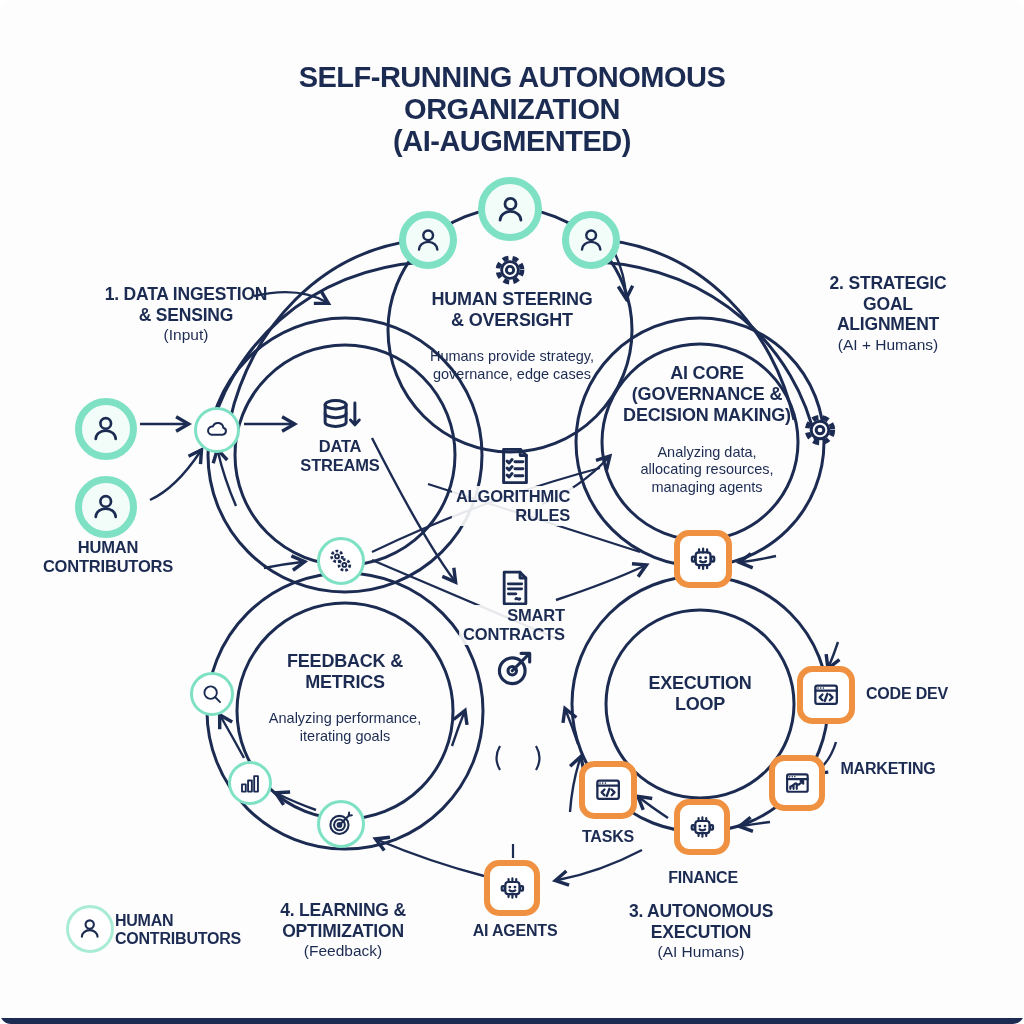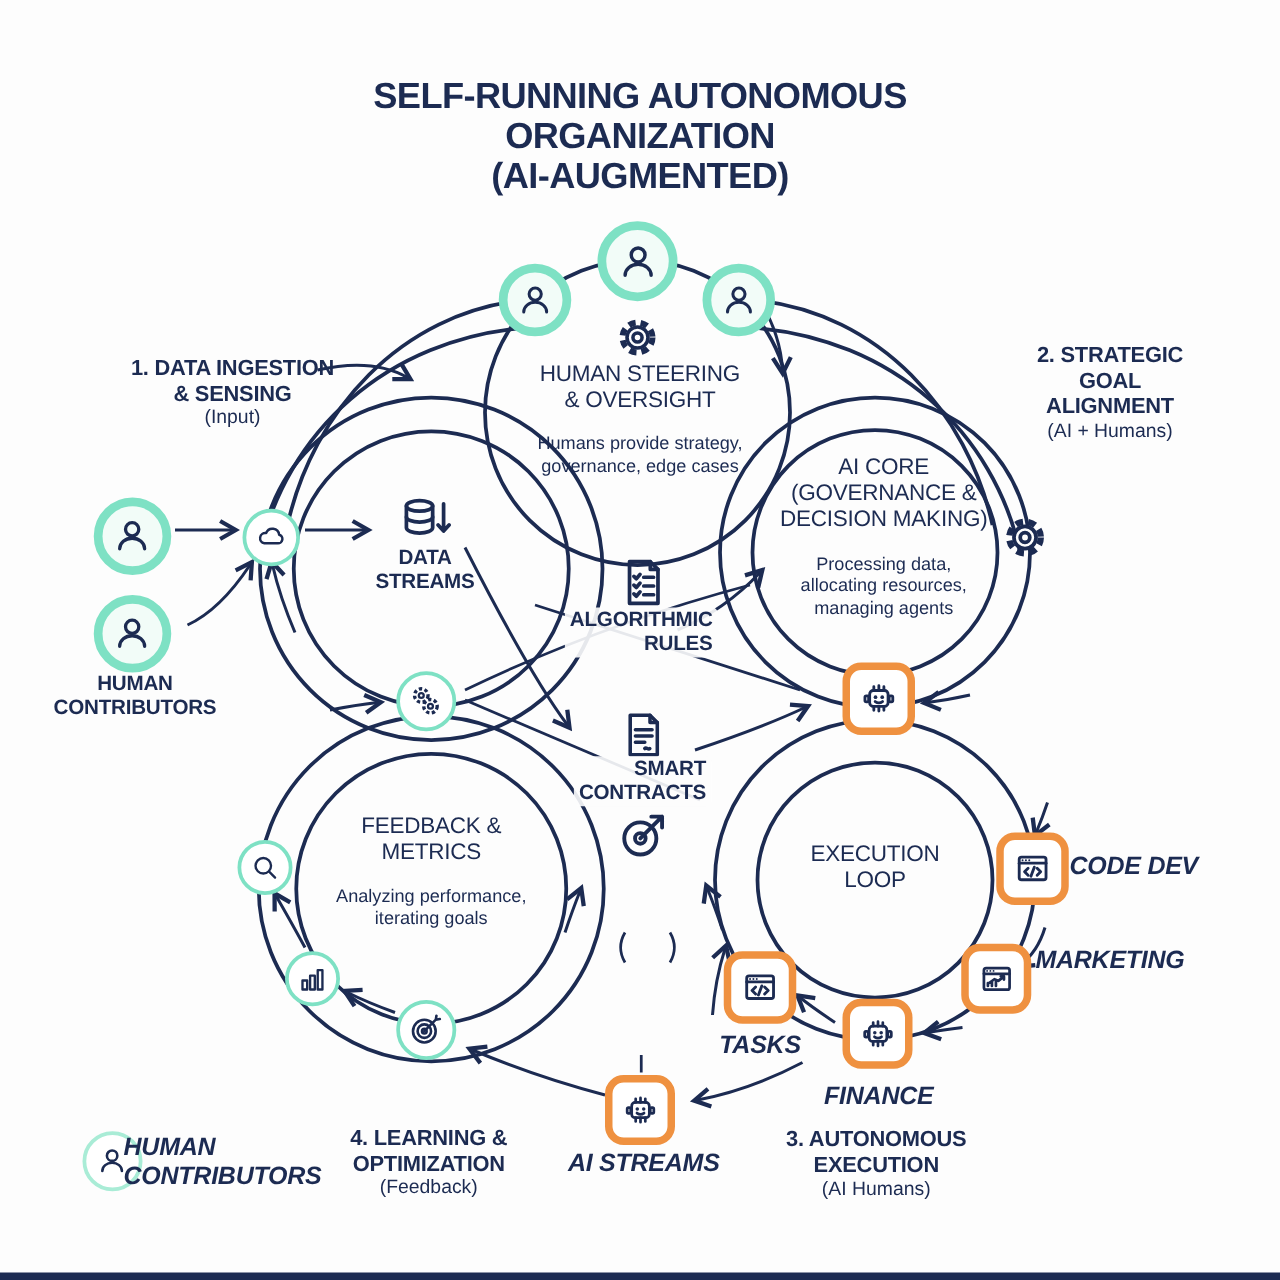--- a/index.html
+++ b/index.html
@@ -1,28 +1,28 @@
 <!DOCTYPE html>
 <html><head>
 <meta charset="utf-8">
 <style>
   html,body{margin:0;padding:0;background:#ffffff;}
   #stage{position:relative;width:1024px;height:1024px;background:#fdfdfd;overflow:hidden;
-         font-family:"Liberation Sans", sans-serif;color:#1c2b52;}
+         font-family:"Liberation Sans", sans-serif;color:#1c2b52;border-radius:11px;}
   svg.layer{position:absolute;left:0;top:0;z-index:1;}
   .abs{position:absolute;transform:translate(-50%,-50%);z-index:3;}
   .pre{white-space:pre-line;}
   .ctr{text-align:center;}
   .t-title{font-size:29px;font-weight:bold;letter-spacing:-0.5px;line-height:1.1;}
   .t-step{font-size:17.5px;font-weight:bold;letter-spacing:-0.2px;line-height:1.18;}
   .t-sub{font-size:15.5px;line-height:1.25;}
   .t-node{font-size:16.5px;font-weight:bold;letter-spacing:-0.2px;line-height:1.15;}
-  .t-big{font-size:18px;font-weight:normal;letter-spacing:-0.2px;line-height:1.18;}
+  .t-big{font-size:18px;font-weight:bold;letter-spacing:-0.2px;line-height:1.18;}
   .t-desc{font-size:14.5px;line-height:1.22;margin-top:17px;}
-  .t-tag{font-size:20px;font-weight:bold;letter-spacing:-0.2px;font-style:italic;}
+  .t-tag{font-size:16px;font-weight:bold;letter-spacing:-0.2px;}
   .halo{background:rgba(253,253,253,0.9);padding:1px 4px;border-radius:4px;text-align:right;}
   .node{position:absolute;transform:translate(-50%,-50%);display:flex;align-items:center;
         justify-content:center;background:#fff;z-index:2;box-sizing:border-box;}
   .node svg{width:70%;height:70%;}
   .mint-circle{border:3px solid #7ee1c4;border-radius:50%;}
   .avatar{border:7px solid #7ee1c4;border-radius:50%;background:#f2fcf8;}
   .avatar svg{width:78%;height:78%;}
   .legend-circle{border:3px solid #a9ecd6;border-radius:50%;}
   .orange-box{border:6px solid #ef9140;border-radius:15px;}
   .plain{background:transparent;border:none;}
@@ -308,36 +308,36 @@
 RULES</div>
   <div class="abs ctr t-node pre halo" style="left:514px;top:625px">SMART
 CONTRACTS</div>
   <div class="abs ctr t-big pre" style="left:700px;top:694px">EXECUTION
 LOOP</div>
 
   <div class="abs ctr" style="left:707px;top:430px">
     <div class="t-big pre">AI CORE
 (GOVERNANCE &amp;
 DECISION MAKING)</div>
-    <div class="t-desc pre">Processing data,
+    <div class="t-desc pre">Analyzing data,
 allocating resources,
 managing agents</div>
   </div>
   <div class="abs ctr" style="left:345px;top:698px">
     <div class="t-big pre">FEEDBACK &amp;
 METRICS</div>
     <div class="t-desc pre">Analyzing performance,
 iterating goals</div>
   </div>
 
   <div class="abs t-tag" style="left:907px;top:694px">CODE DEV</div>
   <div class="abs t-tag" style="left:888px;top:769px">MARKETING</div>
   <div class="abs ctr t-tag" style="left:608px;top:837px">TASKS</div>
   <div class="abs ctr t-tag" style="left:703px;top:878px">FINANCE</div>
-  <div class="abs ctr t-tag" style="left:515px;top:931px">AI STREAMS</div>
+  <div class="abs ctr t-tag" style="left:515px;top:931px">AI AGENTS</div>
 
   <div class="node legend-circle" style="left:90px;top:929px;width:48px;height:48px">
     <svg viewBox="0 0 24 24">
         <circle class="ic" cx="12" cy="8.6" r="3.4"></circle>
         <path class="ic" d="M5.6 18.6 a6.4 5.4 0 0 1 12.8 0"></path>
       </svg>
   </div>
   <div class="abs t-tag pre" style="left:178px;top:930px;transform:translate(-50%,-50%);text-align:left">HUMAN
 CONTRIBUTORS</div>
 

